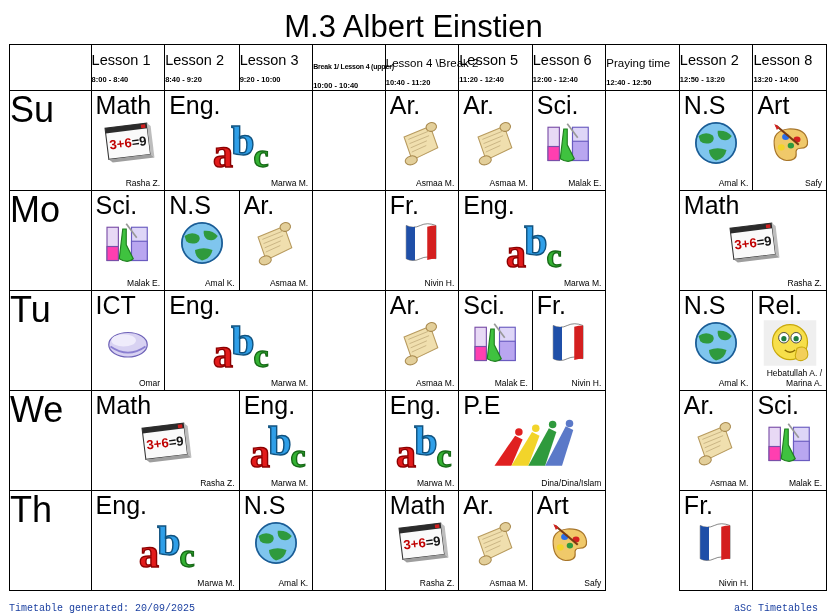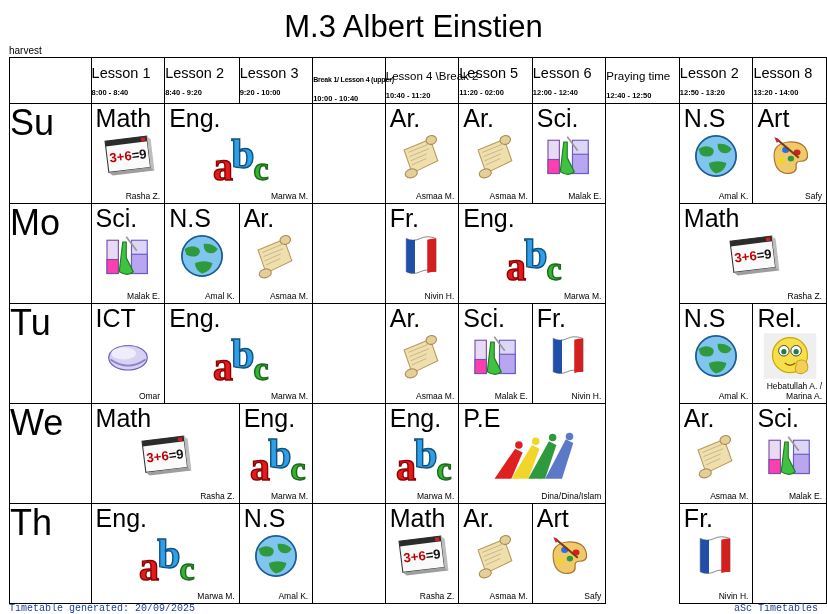--- a/index.html
+++ b/index.html
@@ -123,21 +123,20 @@
   }
   .footl { left: 9px; }
   .footr { right: 9px; }
 </style>
 </head>
 <body>
 
 <div id="page">
 
   <div class="title">M.3 Albert Einstien</div>
-  <div class="harvest">harvest</div>
 
   <table class="tt">
     <colgroup>
       <col style="width:81px">
         <col style="width:73px">
         <col style="width:74px">
         <col style="width:73px">
       <col style="width:72px">
         <col style="width:73px">
         <col style="width:73px">
@@ -164,21 +163,21 @@
           <td>
             <span class="hlabel tiny">Break 1/ Lesson 4 (upper)</span>
             <span class="htime">10:00 - 10:40</span>
           </td>
           <td>
             <span class="hlabel mid">Lesson 4 \Break 2</span>
             <span class="htime">10:40 - 11:20</span>
           </td>
           <td>
             <span class="hlabel">Lesson 5</span>
-            <span class="htime">11:20 - 02:00</span>
+            <span class="htime">11:20 - 12:40</span>
           </td>
           <td>
             <span class="hlabel">Lesson 6</span>
             <span class="htime">12:00 - 12:40</span>
           </td>
           <td>
             <span class="hlabel mid">Praying time</span>
             <span class="htime">12:40 - 12:50</span>
           </td>
           <td>

